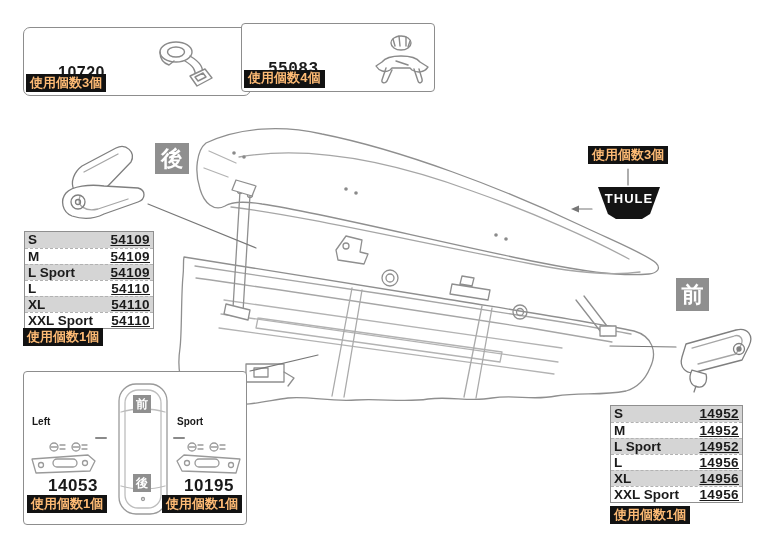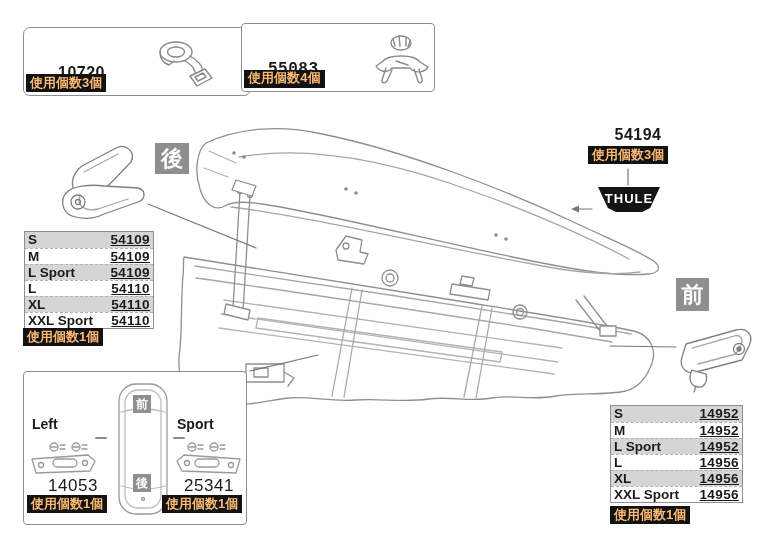--- a/index.html
+++ b/index.html
@@ -10,23 +10,23 @@
   .qty-badge{position:absolute;background:#121212;color:#fdba74;font-weight:bold;font-size:13px;
              line-height:15px;padding:1px 4px 2px;white-space:nowrap;}
   .gray-label{position:absolute;background:#8f8f8f;color:#fff;font-weight:bold;
               display:flex;align-items:center;justify-content:center;}
   .ptable{position:absolute;border:1px solid #8f8f8f;background:#fff;box-sizing:border-box;}
   .prow{display:flex;justify-content:space-between;height:16px;line-height:15px;
         font-weight:bold;font-size:13.5px;padding:0 3px;border-top:1px dashed #b2b2b2;box-sizing:border-box;}
   .prow:first-child{border-top:none;}
   .prow.alt{background:#d5d5d5;}
   .part-cell{letter-spacing:.4px;text-decoration:underline;}
-  .lr-label{position:absolute;font-weight:bold;font-size:14px;}
-  .part-num{position:absolute;font-weight:normal;font-size:17px;text-align:center;letter-spacing:.5px;}
-  .thule{position:absolute;left:598px;top:187px;width:62px;height:25px;background:#141414;
+  .lr-label{position:absolute;font-weight:bold;font-size:10px;}
+  .part-num{position:absolute;font-weight:bold;font-size:17px;text-align:center;letter-spacing:.5px;}
+  .thule{position:absolute;left:598px;top:187px;width:62px;height:32px;background:#141414;
          clip-path:polygon(0 0,100% 0,84% 84%,71% 100%,29% 100%,16% 84%);
          color:#fff;font-weight:bold;font-size:13px;text-align:center;line-height:24px;letter-spacing:1px;}
   svg{position:absolute;left:0;top:0;pointer-events:none;}
   .boxsvg{position:absolute;left:0;top:0;}
 </style>
 </head>
 <body>
 
 <div id="stage">
 
@@ -131,21 +131,20 @@
         <path d="M23,7 L25,14 M29,4 L30,14 M36,5 L36,14 M40,9 L38,15"></path>
         <path fill="#ffffff" d="M12,30 C18,22 44,22 50,30 L58,35 C54,41 47,41 42,38 L40,36 L22,36 L20,38 C15,41 9,39 6,34 Z"></path>
         <path d="M26,29 l12,4"></path>
         <path d="M16,36 L12,48 C11,51 15,52 17,49 L22,38 M44,37 L48,49 C49,52 53,51 52,47 L49,37"></path>
       </g>
     </svg>
     <div class="num" style="left:26px;top:36px;">55083</div>
     <div class="qty-badge" style="left:2px;top:46px;">使用個数4個</div>
   </div>
 
-  <div class="num" style="left:590px;top:126px;width:96px;text-align:center;">54194</div>
   <div class="qty-badge" style="left:588px;top:146px;">使用個数3個</div>
   <div class="thule">THULE</div>
 
   <div class="gray-label" style="left:155px;top:143px;width:34px;height:31px;font-size:22px;">後</div>
   <div class="gray-label" style="left:676px;top:278px;width:33px;height:33px;font-size:22px;">前</div>
 
   <div class="ptable" style="left:24px;top:231px;width:130px;">
     <div class="prow alt">
         <span>S</span>
         <span class="part-cell">54109</span>
@@ -242,18 +241,18 @@
           <circle cx="207" cy="93" r="2.5"></circle>
             <circle cx="163" cy="91" r="2.5"></circle>
         </g>
       </g>
     </svg>
     <div class="gray-label" style="left:109px;top:23px;width:18px;height:18px;font-size:12px;">前</div>
     <div class="gray-label" style="left:109px;top:102px;width:18px;height:18px;font-size:12px;">後</div>
     <div class="lr-label" style="left:8px;top:44px;">Left</div>
     <div class="lr-label" style="left:153px;top:44px;">Sport</div>
     <div class="part-num" style="left:10px;top:104px;width:78px;">14053</div>
-    <div class="part-num" style="left:146px;top:104px;width:78px;">25341</div>
+    <div class="part-num" style="left:146px;top:104px;width:78px;">10195</div>
     <div class="qty-badge" style="left:3px;top:123px;">使用個数1個</div>
     <div class="qty-badge" style="left:138px;top:123px;">使用個数1個</div>
   </div>
 
 </div>
 
 </body></html>

